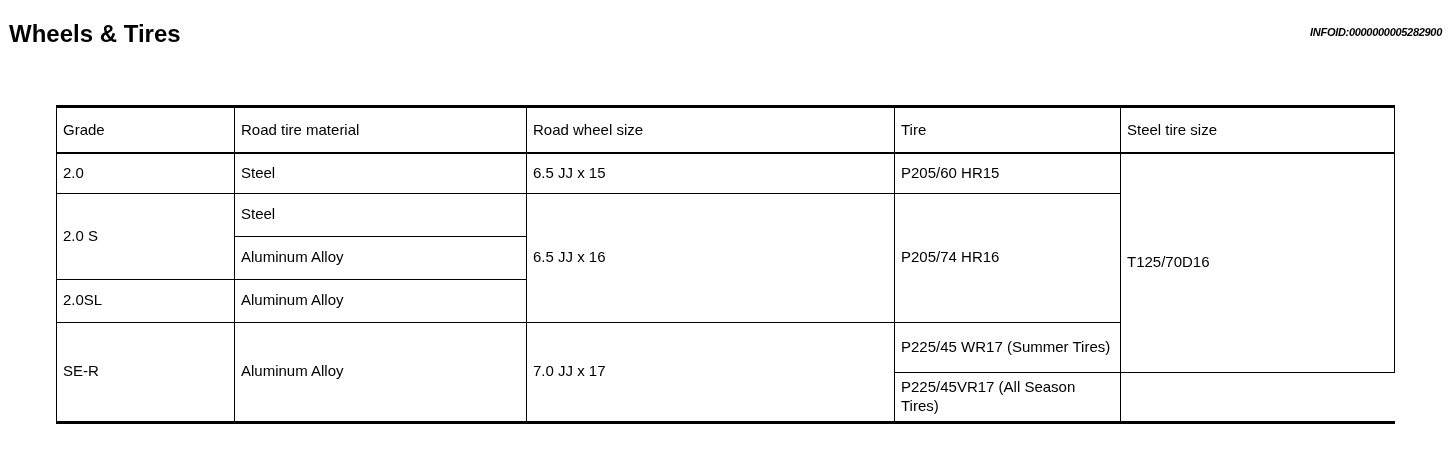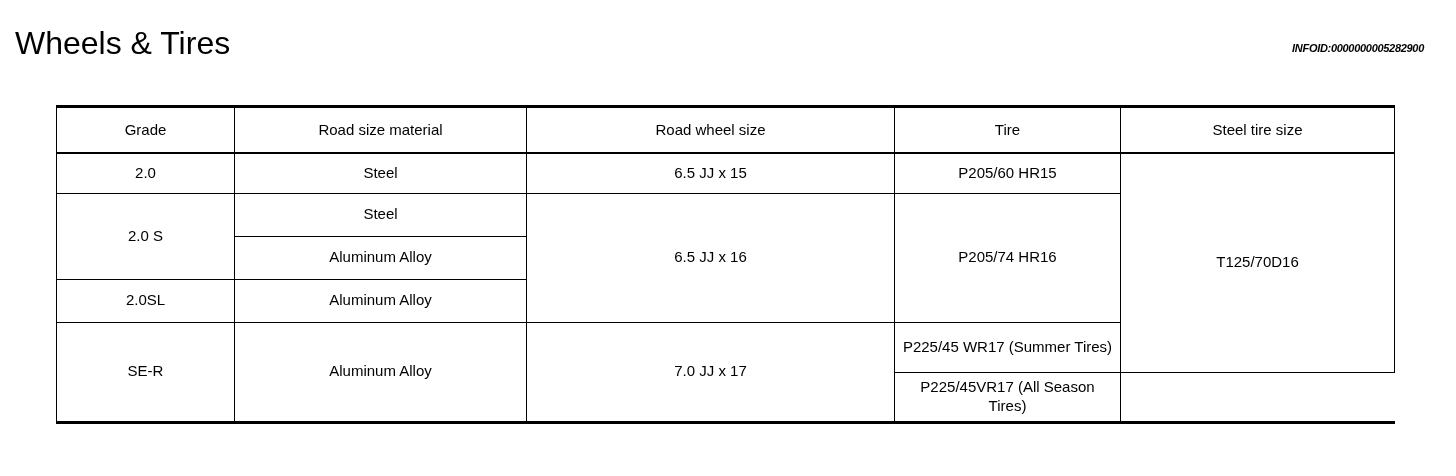--- a/index.html
+++ b/index.html
@@ -10,53 +10,52 @@
   body {
     width: 1456px;
     height: 476px;
     font-family: "Liberation Sans", sans-serif;
     color: #000000;
     position: relative;
     overflow: hidden;
   }
   .page-title {
     position: absolute;
-    left: 15px;
+    left: 9px;
     top: 4px;
-    font-size: 32px;
-    font-weight: normal;
+    font-size: 24px;
+    font-weight: bold;
     letter-spacing: 0px;
     white-space: nowrap;
   }
   .infoid {
     position: absolute;
-    right: 32px;
+    right: 14px;
     top: 26px;
     font-size: 11px;
     font-style: italic;
     font-weight: bold;
     letter-spacing: -0.3px;
     white-space: nowrap;
-    margin-top: 16px;
   }
   .table-wrap {
     position: absolute;
     left: 56px;
     top: 105px;
     width: 1338px;
   }
   table.spec {
     border-collapse: collapse;
     table-layout: fixed;
     width: 1338px;
     font-size: 15px;
   }
   table.spec td, table.spec th {
     border: 1px solid #000000;
-    text-align: center;
+    text-align: left;
     vertical-align: middle;
     font-weight: normal;
     padding: 4px 6px;
     line-height: 1.25;
   }
   table.spec thead th {
     height: 36px;
     font-size: 15px;
   }
   
@@ -90,21 +89,21 @@
     <colgroup>
       <col class="col-grade">
       <col class="col-mat">
       <col class="col-size">
       <col class="col-tire">
       <col class="col-spare">
     </colgroup>
     <thead>
       <tr>
         <th>Grade</th>
-        <th>Road size material</th>
+        <th>Road tire material</th>
         <th>Road wheel size</th>
         <th>Tire</th>
         <th>Steel tire size</th>
       </tr>
     </thead>
     <tbody>
       <tr class="r-h">
         <td>2.0</td>
         <td>Steel</td>
         <td>6.5 JJ x 15</td>

